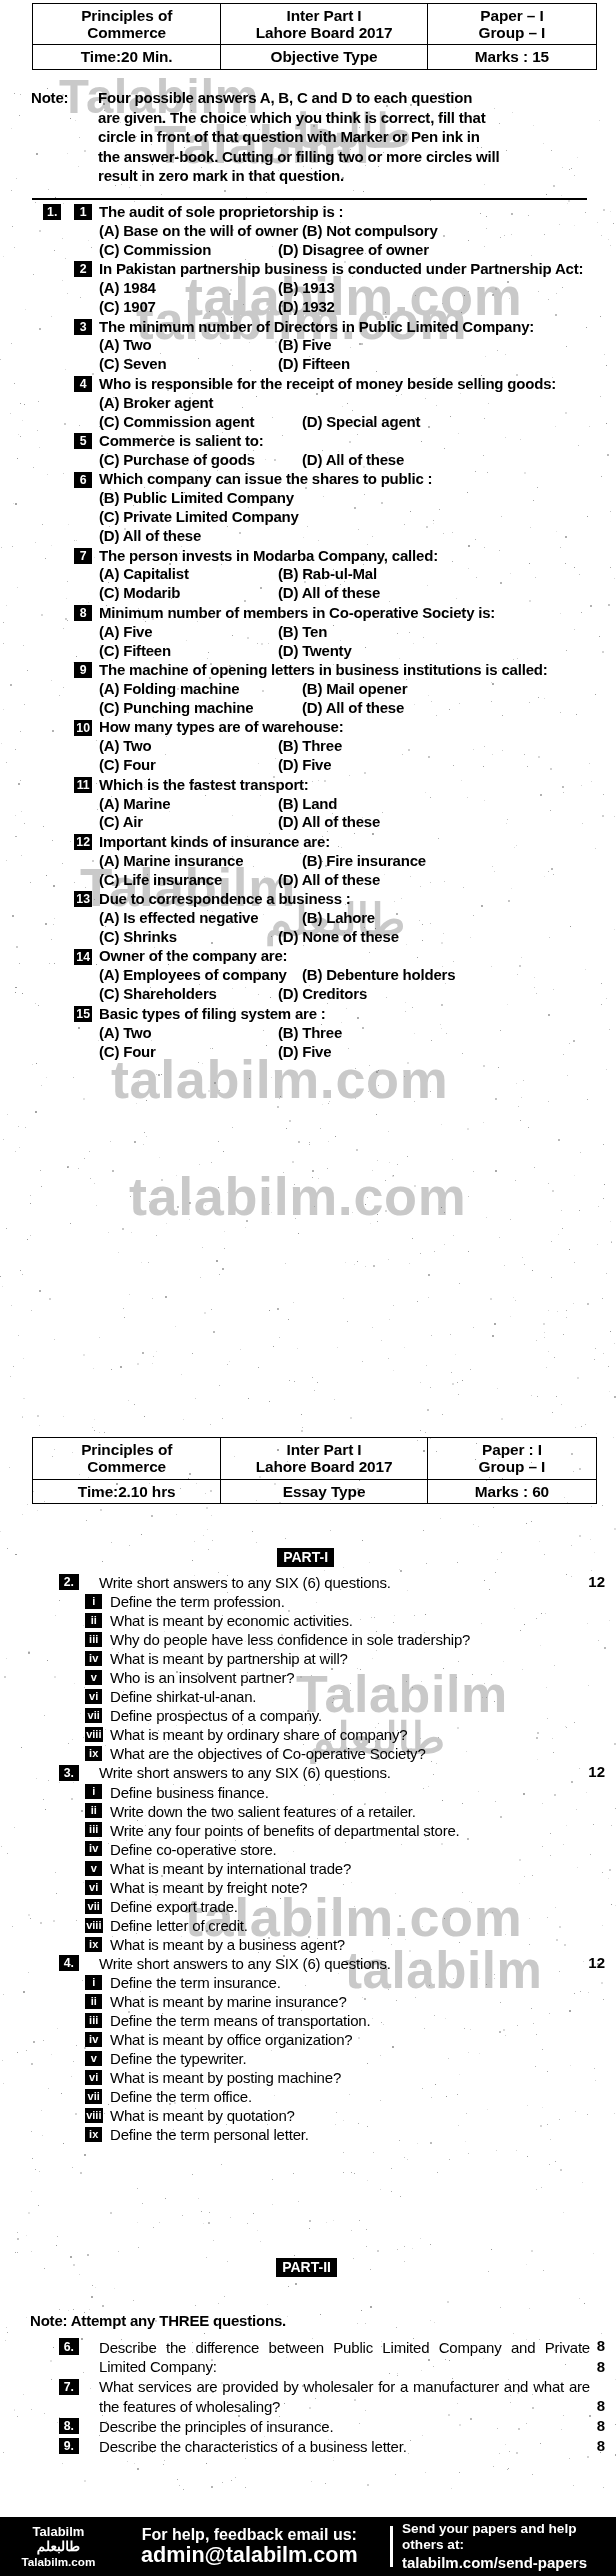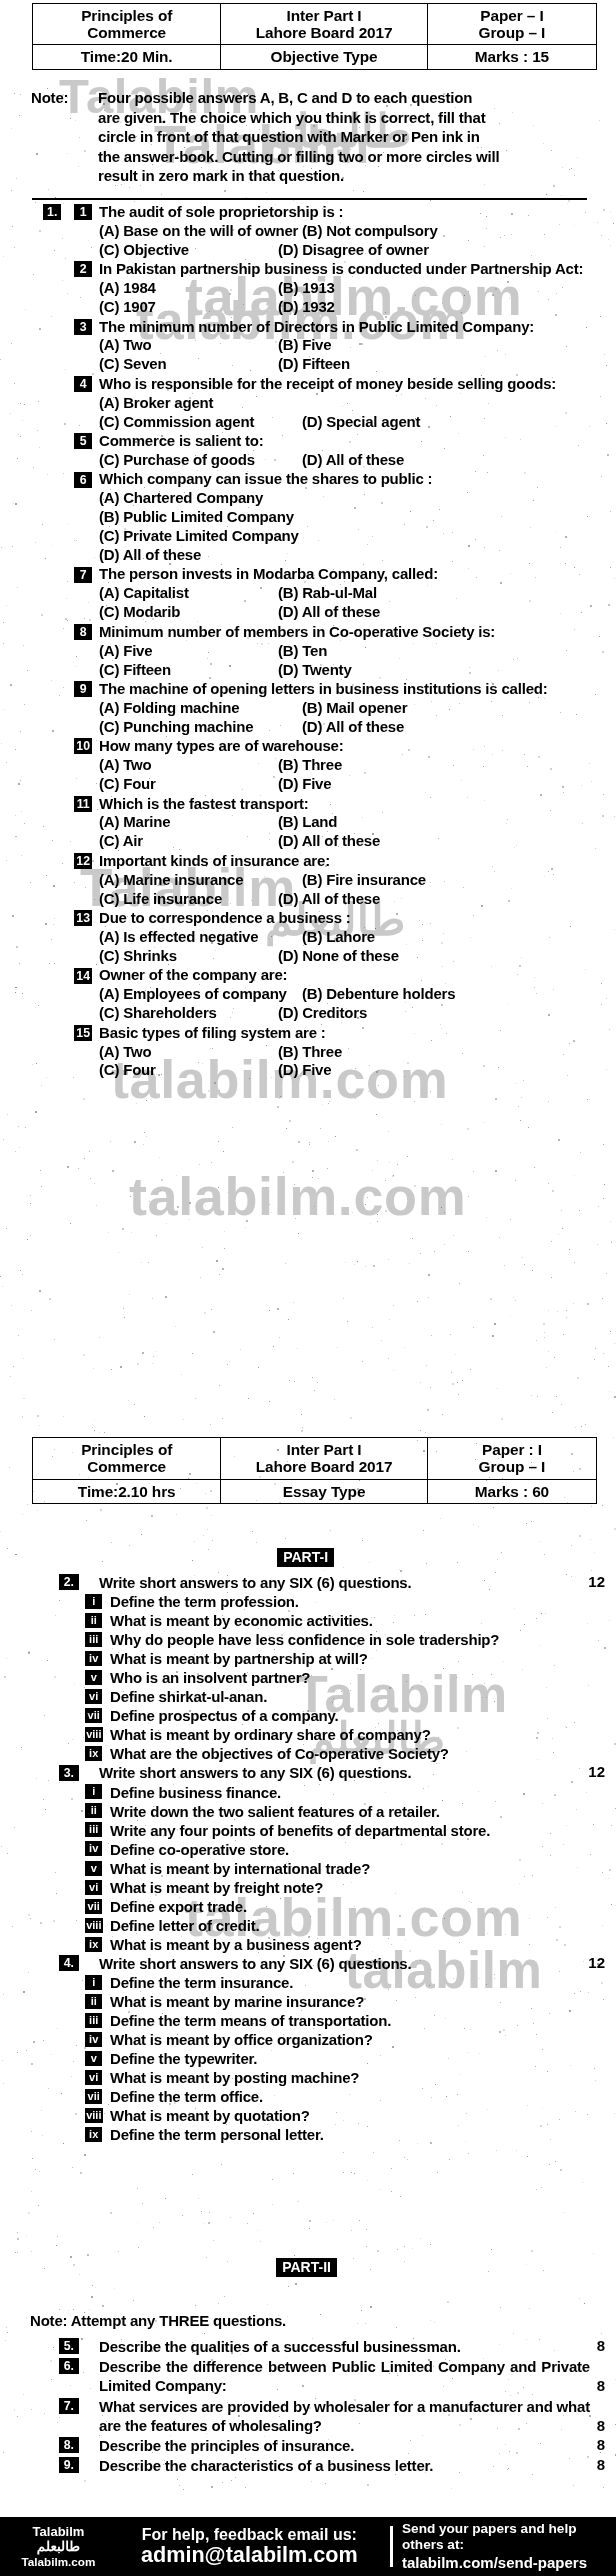--- a/index.html
+++ b/index.html
@@ -164,21 +164,21 @@
     font-size: 14px;
     padding: 1.2px 6.2px 1.8px 6.2px;
     letter-spacing: 0px;
   }
 
   
   .essay { position: absolute; z-index: 2; left: 0; width: 616px; }
   .erow { position: relative; }
   .emain {
     font-size: 15px;
-    font-weight: bold;
+    font-weight: normal;
     letter-spacing: -0.2px;
     line-height: 1.27;
     margin-left: 99px;
     margin-right: 26px;
   }
   .emain.just { text-align: justify; }
   .enum {
     position: absolute;
     left: 59px;
     top: 1.2px;
@@ -2430,21 +2430,21 @@
       <div class="q">
         <span class="qnum n1a">1.</span>
         <span class="qnum n1b">1</span>
         <span class="qtext">The audit of sole proprietorship is :</span>
         <span class="opts">
           <span class="optrow wide">
             <span class="o1">(A) Base on the will of owner</span>
             <span class="o2">(B) Not compulsory</span>
           </span>
           <span class="optrow">
-            <span class="o1">(C) Objective</span>
+            <span class="o1">(C) Commission</span>
             <span class="o2">(D) Disagree of owner</span>
           </span>
         </span>
       </div>
       <div class="q">
         <span class="qnum col">2</span>
         <span class="qtext just">In Pakistan partnership business is conducted under Partnership Act:</span>
         <span class="opts">
           <span class="optrow">
             <span class="o1">(A) 1984</span>
@@ -2490,21 +2490,20 @@
           <span class="optrow wide">
             <span class="o1">(C) Purchase of goods</span>
             <span class="o2">(D) All of these</span>
           </span>
         </span>
       </div>
       <div class="q">
         <span class="qnum col">6</span>
         <span class="qtext">Which company can issue the shares to public :</span>
         <span class="opts stack">
-          <span>(A) Chartered Company</span>
           <span>(B) Public Limited Company</span>
           <span>(C) Private Limited Company</span>
           <span>(D) All of these</span>
         </span>
       </div>
       <div class="q">
         <span class="qnum col">7</span>
         <span class="qtext">The person invests in Modarba Company, called:</span>
         <span class="opts">
           <span class="optrow">
@@ -2782,21 +2781,20 @@
         <span class="rnum">ix</span>
         <div class="emain">Define the term personal letter.</div>
       </div>
     </div>
 
   <div class="part" style="left:276px; top:2258px;">PART-II</div>
   <div class="noteline" style="left:30px; top:2312px;">Note: Attempt any THREE questions.</div>
   <div class="essay" id="part2-list" style="top:2337px;">
       <div class="erow" style="margin-bottom: 1.2px;">
         <span class="enum">5.</span>
-        <div class="emain">Describe the qualities of a successful businessman.</div>
         <span class="marks" style="top: 0px;">8</span>
       </div>
       <div class="erow" style="margin-bottom: 1.2px;">
         <span class="enum">6.</span>
         <div class="emain just">Describe the difference between Public Limited Company and Private Limited Company:</div>
         <span class="marks" style="top: 20px;">8</span>
       </div>
       <div class="erow" style="margin-bottom: 1.2px;">
         <span class="enum">7.</span>
         <div class="emain just">What services are provided by wholesaler for a manufacturer and what are the features of wholesaling?</div>

